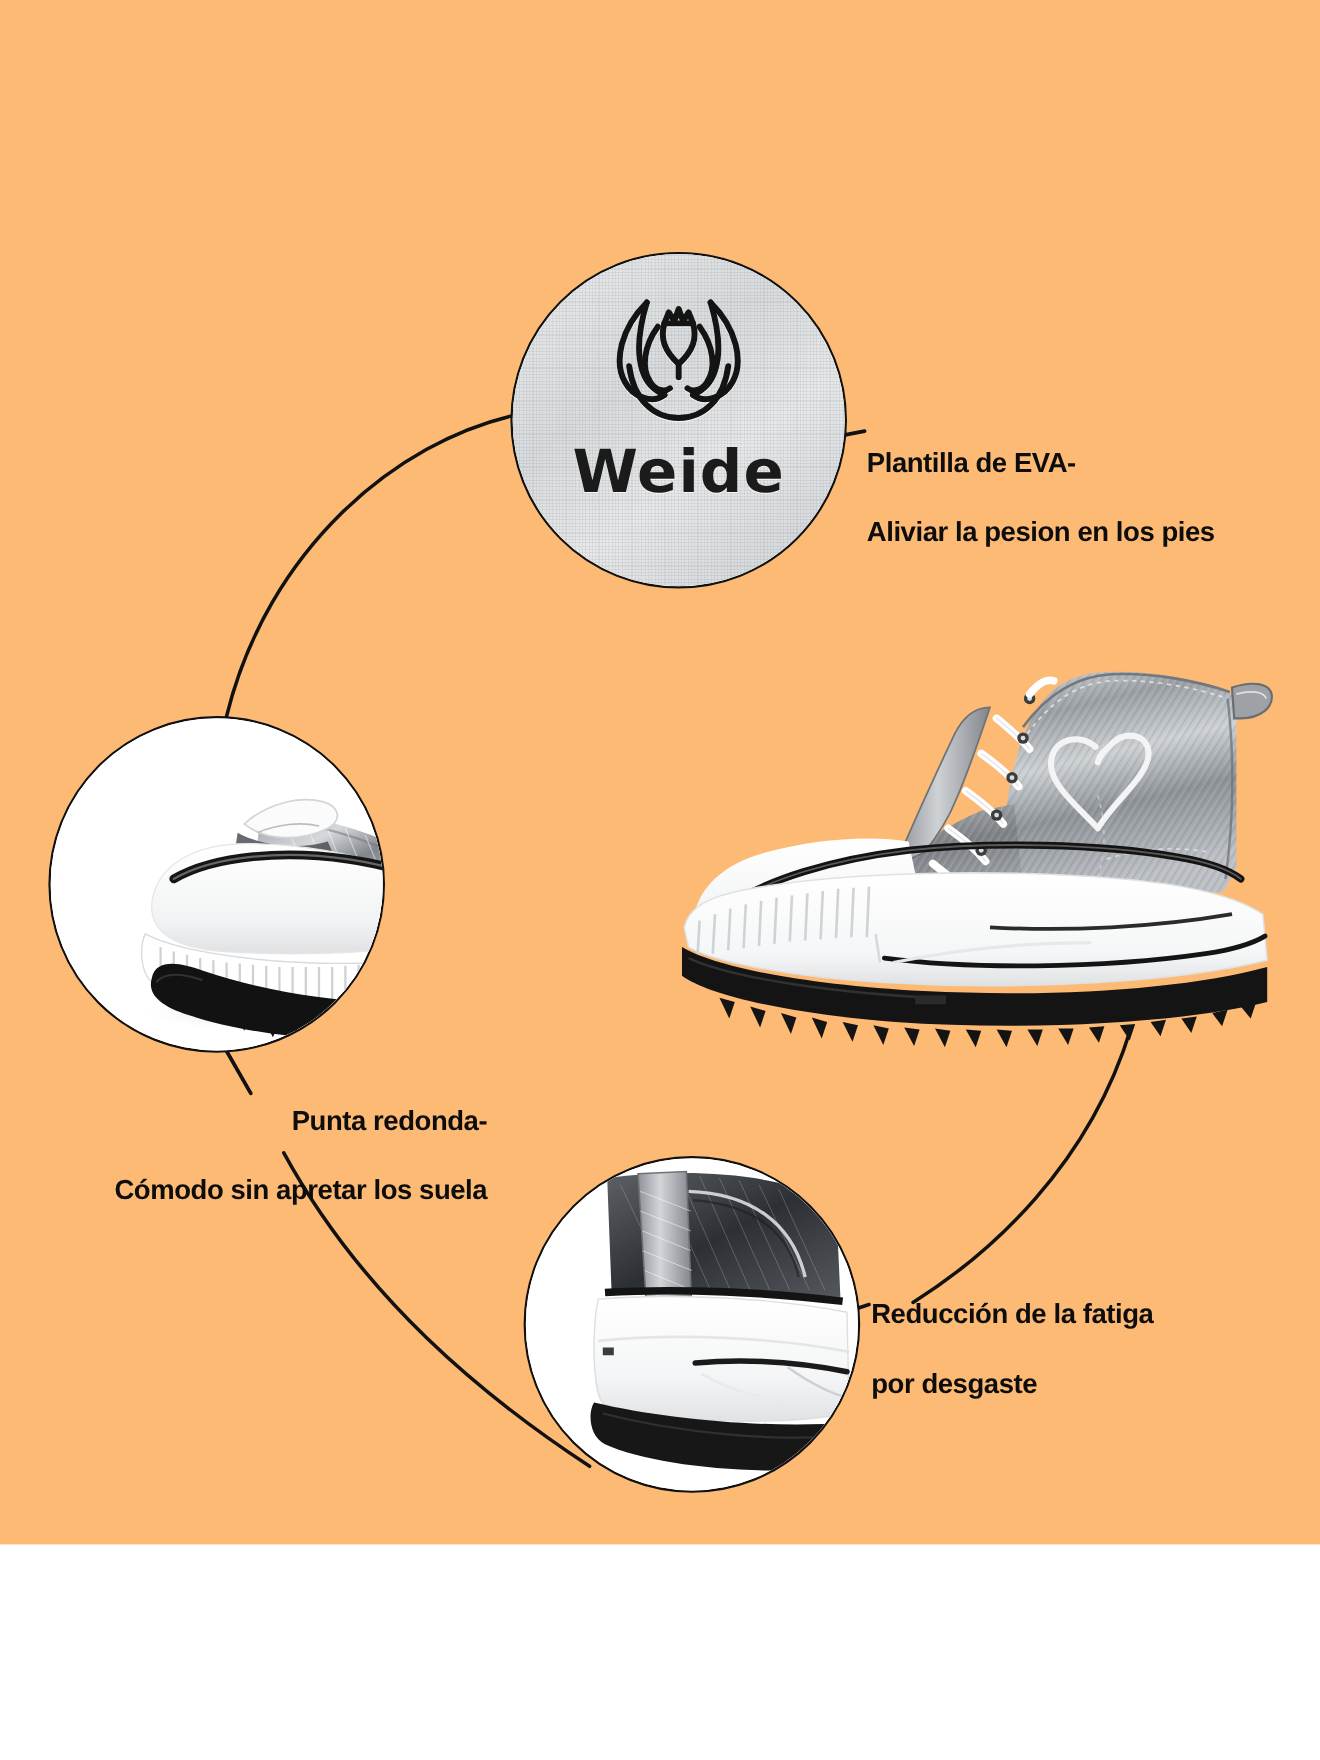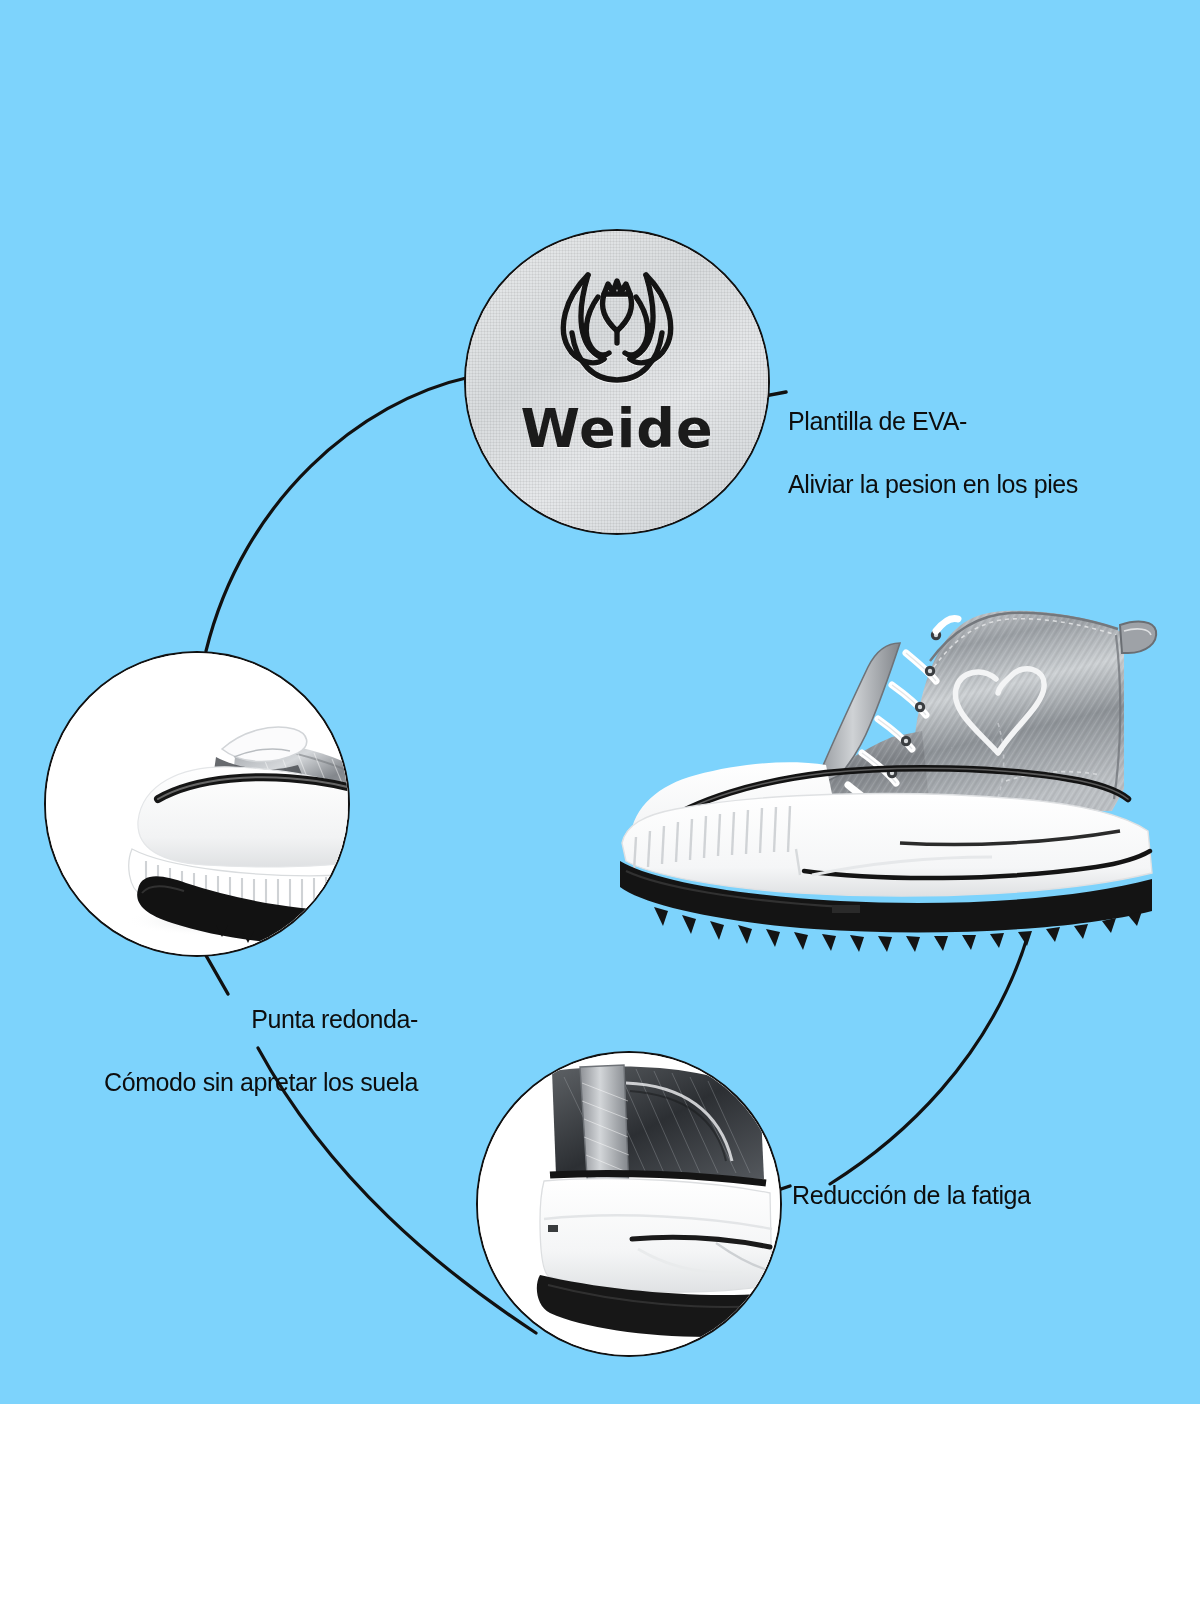--- a/index.html
+++ b/index.html
@@ -5,34 +5,34 @@
   * { margin:0; padding:0; box-sizing:border-box; }
   html,body{
     width:1200px; height:1600px;
     background:#ffffff;
     font-family:"Liberation Sans", sans-serif;
     overflow:hidden;
   }
   #stage{
     position:relative;
     width:1200px; height:1404px;
-    background:#7dd3fc;
+    background:#fdba74;
   }
 
   
   #arcs{
     position:absolute; left:0; top:0;
     width:1200px; height:1600px;
     pointer-events:none;
   }
 
   
   .callout{
     position:absolute;
-    font-weight:normal;
+    font-weight:bold;
     color:#0d0d0d;
     letter-spacing:-0.4px;
     line-height:1.26;
     white-space:pre-line;
     font-size:25px;
   }
   .callout .ln{ display:block; }
 
   #callout-insole{ left:788px; top:374px; }
   #callout-toe   { left:104px; top:972px;text-align:right; }
@@ -444,15 +444,16 @@
     <span class="ln">Aliviar la pesion en los pies</span>
   </div>
 
   <div class="callout" id="callout-toe">
     <span class="ln">Punta redonda-</span>
     <span class="ln">Cómodo sin apretar los suela</span>
   </div>
 
   <div class="callout" id="callout-sole">
     <span class="ln">Reducción de la fatiga</span>
+    <span class="ln">por desgaste</span>
   </div>
 
 </div>
 
 </body></html>

